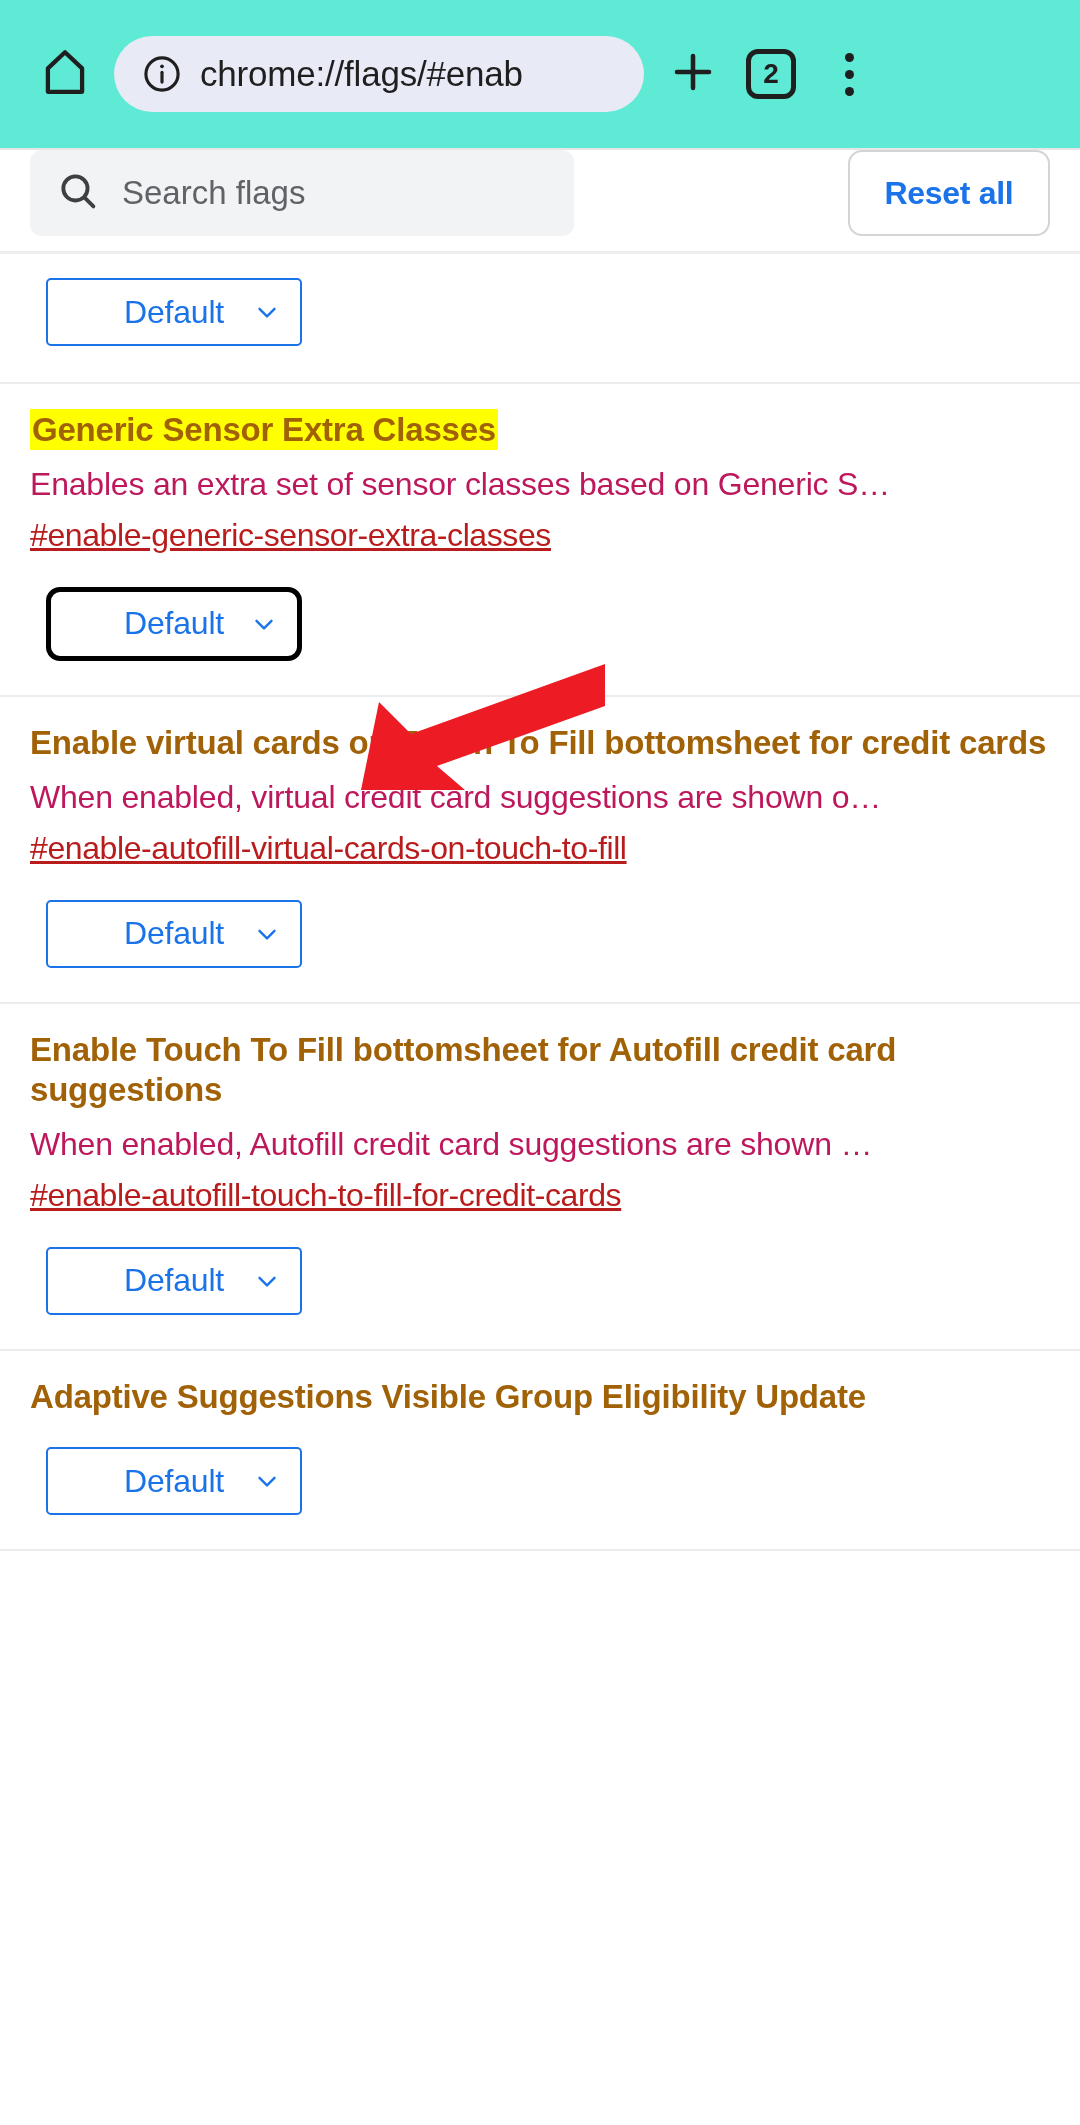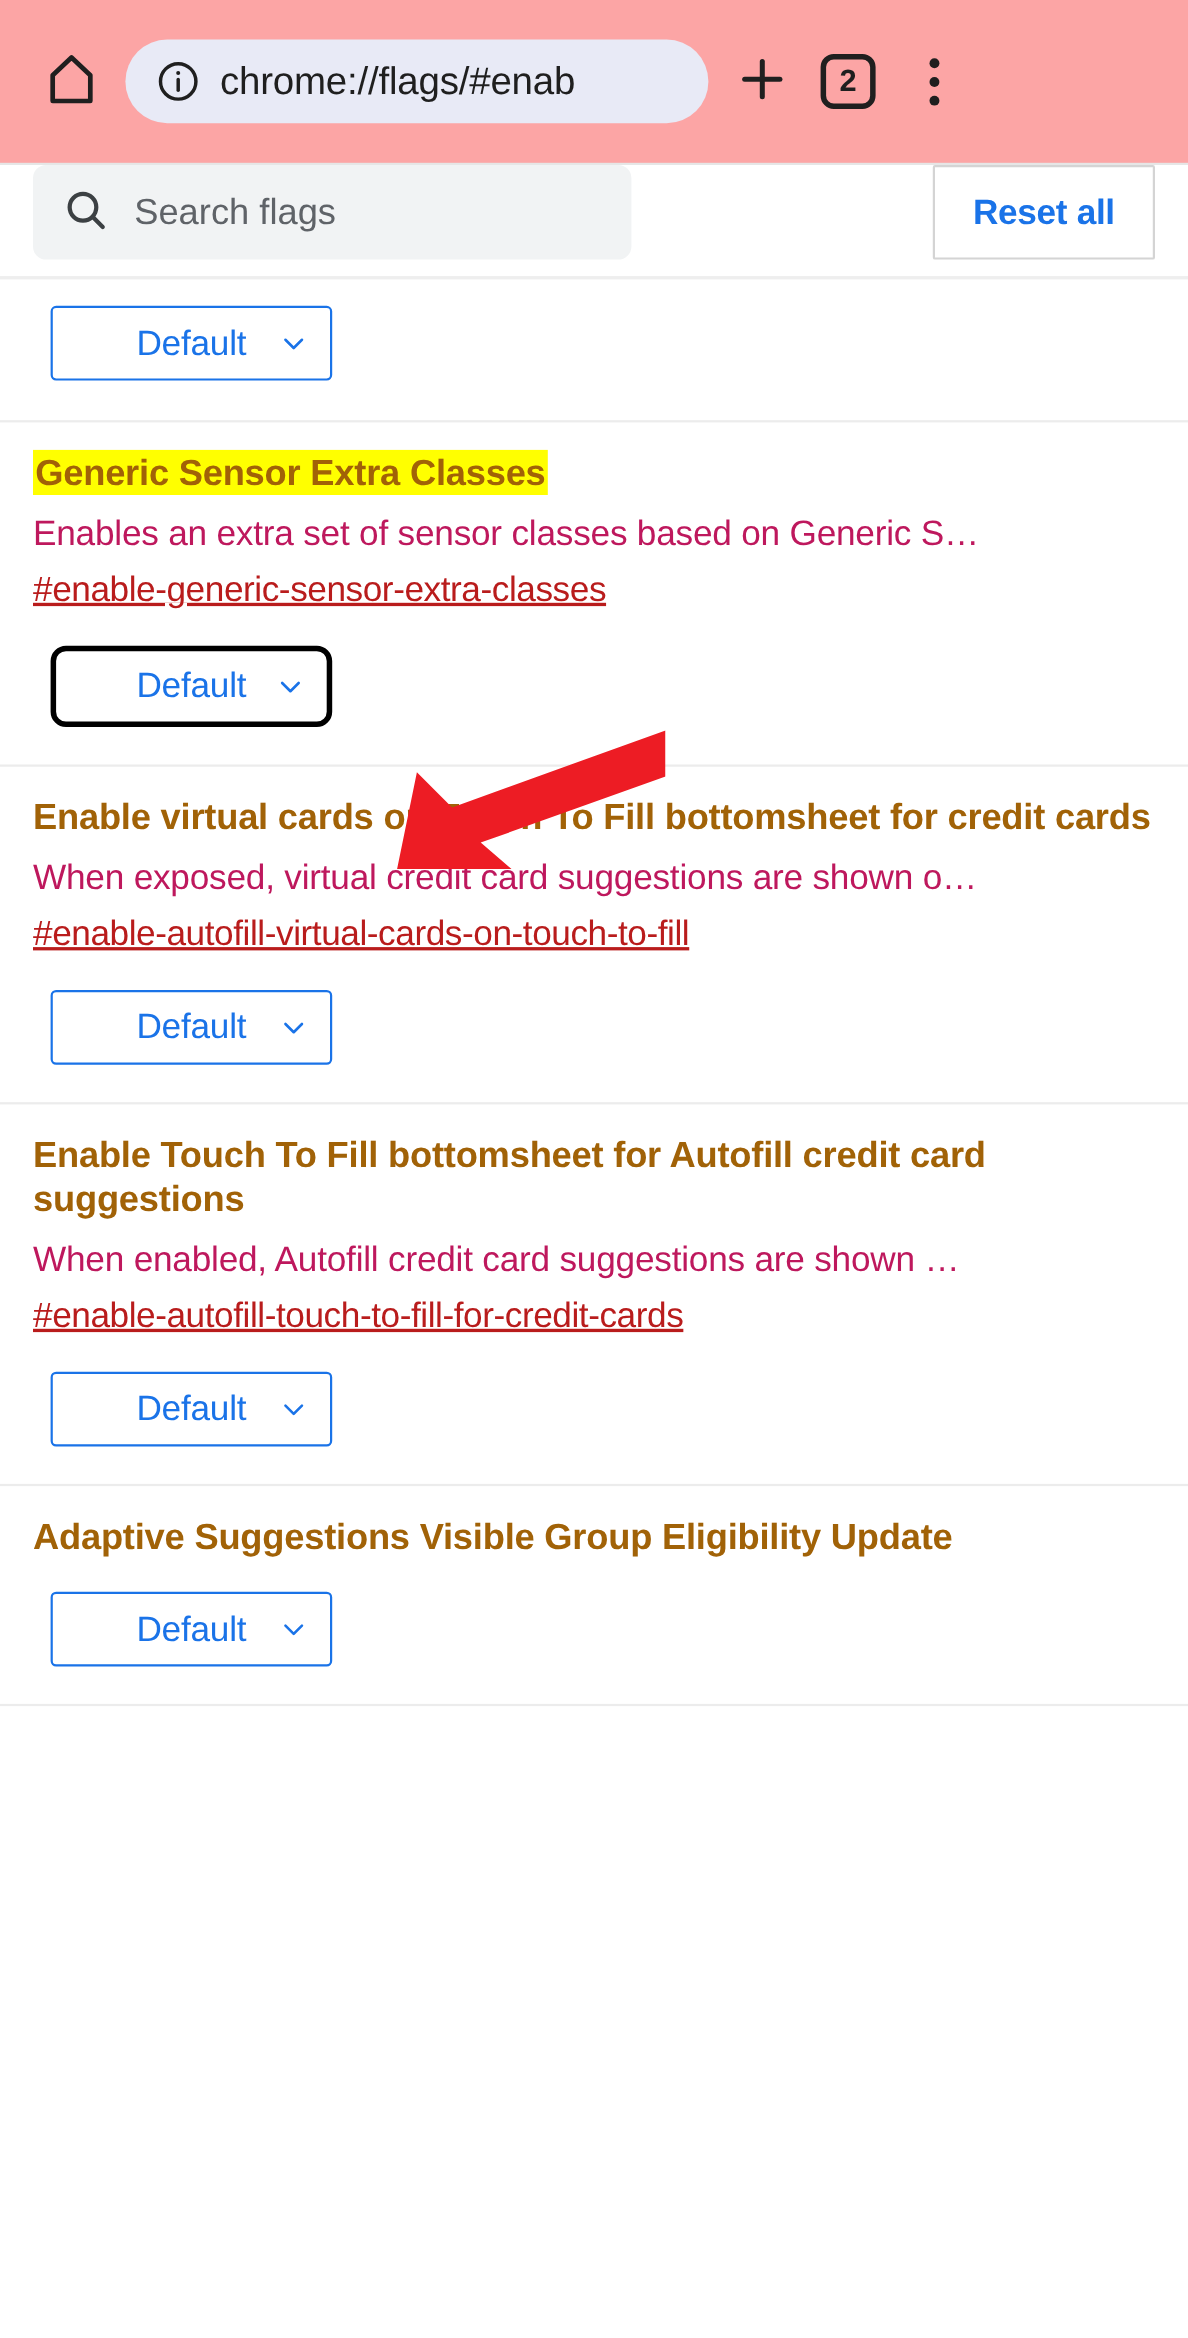--- a/index.html
+++ b/index.html
@@ -8,21 +8,21 @@
     height: 2125px;
     background: #ffffff;
     font-family: "Liberation Sans", sans-serif;
     overflow: hidden;
   }
 
   
   .toolbar {
     position: relative;
     height: 150px;
-    background: #fca5a5;
+    background: #5eead4;
     display: flex;
     align-items: center;
     padding: 0 28px;
     border-bottom: 2px solid #e6e6e6;
   }
   .home-btn {
     width: 74px; height: 74px;
     display: flex; align-items: center; justify-content: center;
     flex: 0 0 auto;
   }
@@ -89,21 +89,21 @@
   .search-placeholder {
     margin-left: 22px;
     font-size: 33px;
     color: #5f6368;
   }
   .reset-btn {
     margin-left: auto;
     width: 202px;
     height: 86px;
     border: 2px solid #d4d4d4;
-    border-radius: 2px;
+    border-radius: 14px;
     background: #ffffff;
     color: #1a73e8;
     font-size: 32px;
     font-weight: bold;
     font-family: "Liberation Sans", sans-serif;
     display: flex;
     align-items: center;
     justify-content: center;
     letter-spacing: -0.3px;
   }
@@ -281,21 +281,21 @@
           <svg width="30" height="30" viewBox="0 0 24 24" fill="none" stroke="#1a73e8" stroke-width="1.9" stroke-linecap="round" stroke-linejoin="round">
             <polyline points="6,9.5 12,15.5 18,9.5"></polyline>
           </svg>
         </span>
       </div>
     </div>
   </div>
 
   <div class="flag">
     <div class="flag-title">Enable virtual cards on Touch To Fill bottomsheet for credit cards</div>
-    <div class="flag-desc">When exposed, virtual credit card suggestions are shown o…</div>
+    <div class="flag-desc">When enabled, virtual credit card suggestions are shown o…</div>
     <a class="flag-link" href="#">#enable-autofill-virtual-cards-on-touch-to-fill</a>
     <div class="select-wrap">
       <div class="flag-select">
         <span class="sel-label">Default</span>
         <span class="chev">
           <svg width="30" height="30" viewBox="0 0 24 24" fill="none" stroke="#1a73e8" stroke-width="1.9" stroke-linecap="round" stroke-linejoin="round">
             <polyline points="6,9.5 12,15.5 18,9.5"></polyline>
           </svg>
         </span>
       </div>

